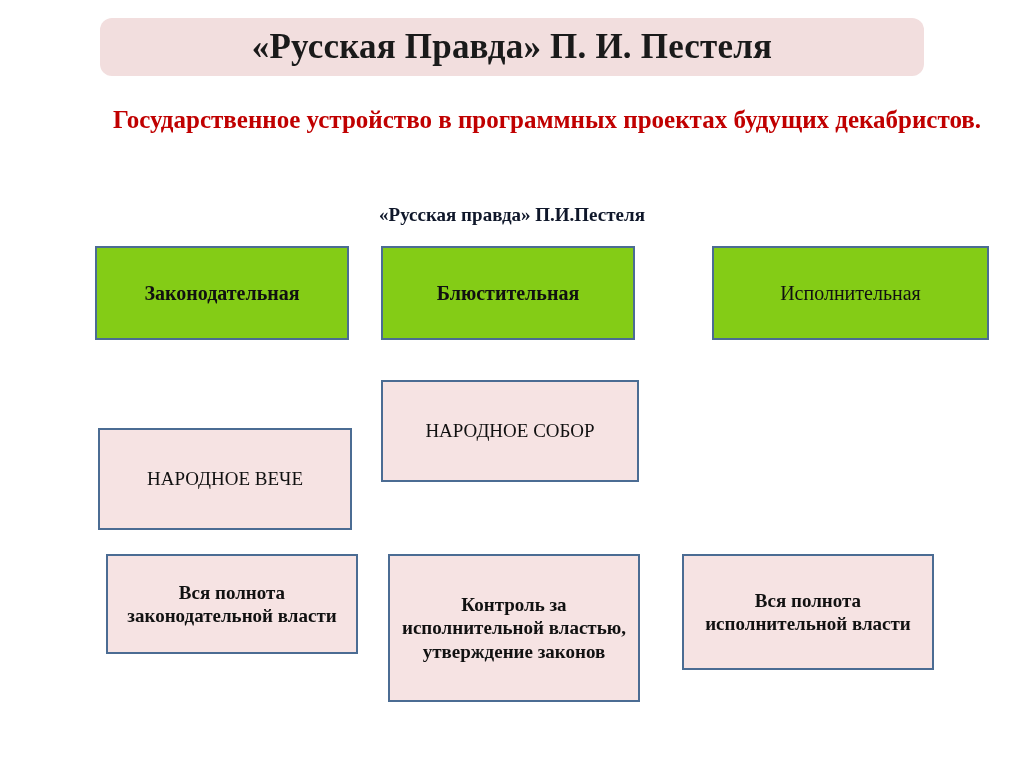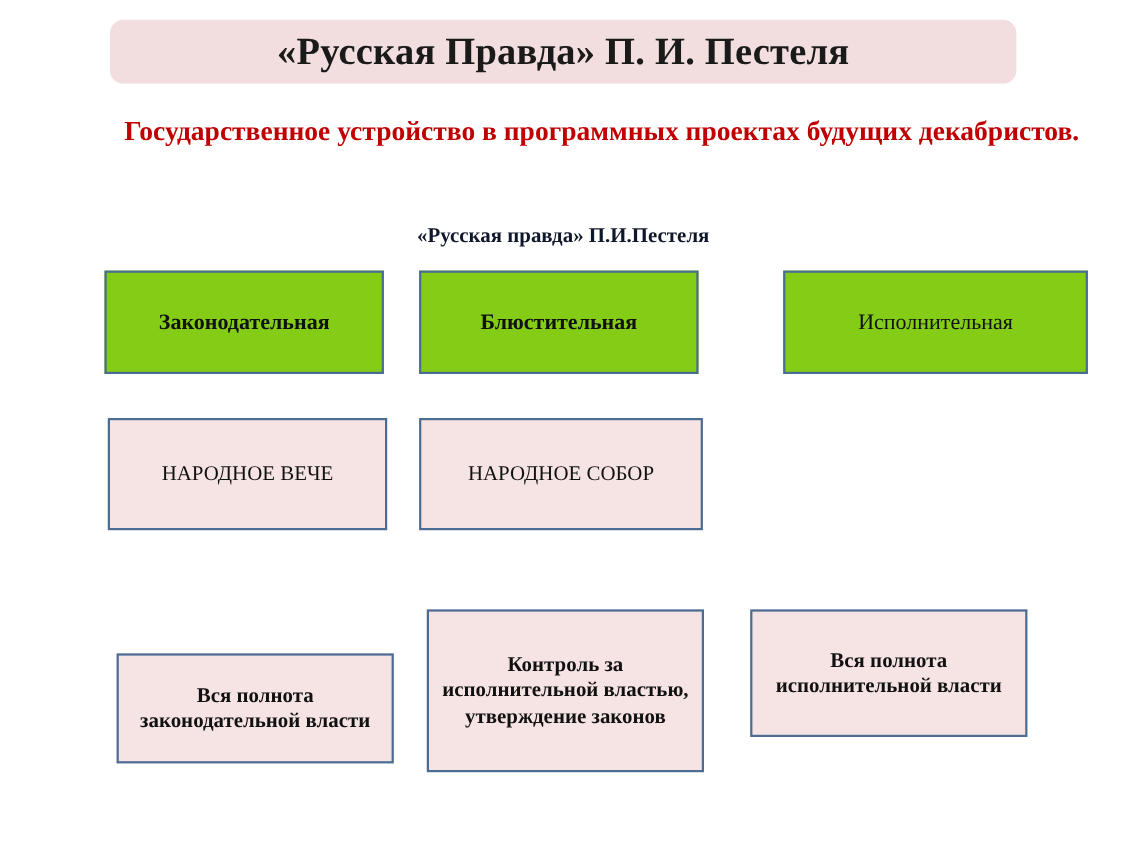--- a/index.html
+++ b/index.html
@@ -90,27 +90,27 @@
 
   
   .r1 { top: 246px; height: 94px; font-size: 20px; }
   .r1.bold { font-weight: bold; }
   .c1 { left: 95px; width: 254px; }
   .c2 { left: 381px; width: 254px; }
   .c3 { left: 712px; width: 277px; }
 
   
   .r2 { top: 380px; height: 102px; font-size: 19px; }
-  .r2.c1 { left: 98px; width: 254px; }
+  .r2.c1 { left: 98px; width: 254px; margin-top: 48px; }
   .r2.c2 { left: 381px; width: 258px; }
   .r2.c3 { left: 673px; width: 254px; }
 
   
   .r3 { font-size: 19px; font-weight: bold; }
-  .r3.c1 { left: 106px; top: 554px; width: 252px; height: 100px; margin-top: 40px; }
+  .r3.c1 { left: 106px; top: 554px; width: 252px; height: 100px; }
   .r3.c2 { left: 388px; top: 554px; width: 252px; height: 148px; }
   .r3.c3 { left: 682px; top: 554px; width: 252px; height: 116px; }
 </style>
 </head>
 <body>
 
 <div class="slide">
 
   <div class="title-bar">
     <span class="title-text">«Русская Правда» П. И. Пестеля</span>

